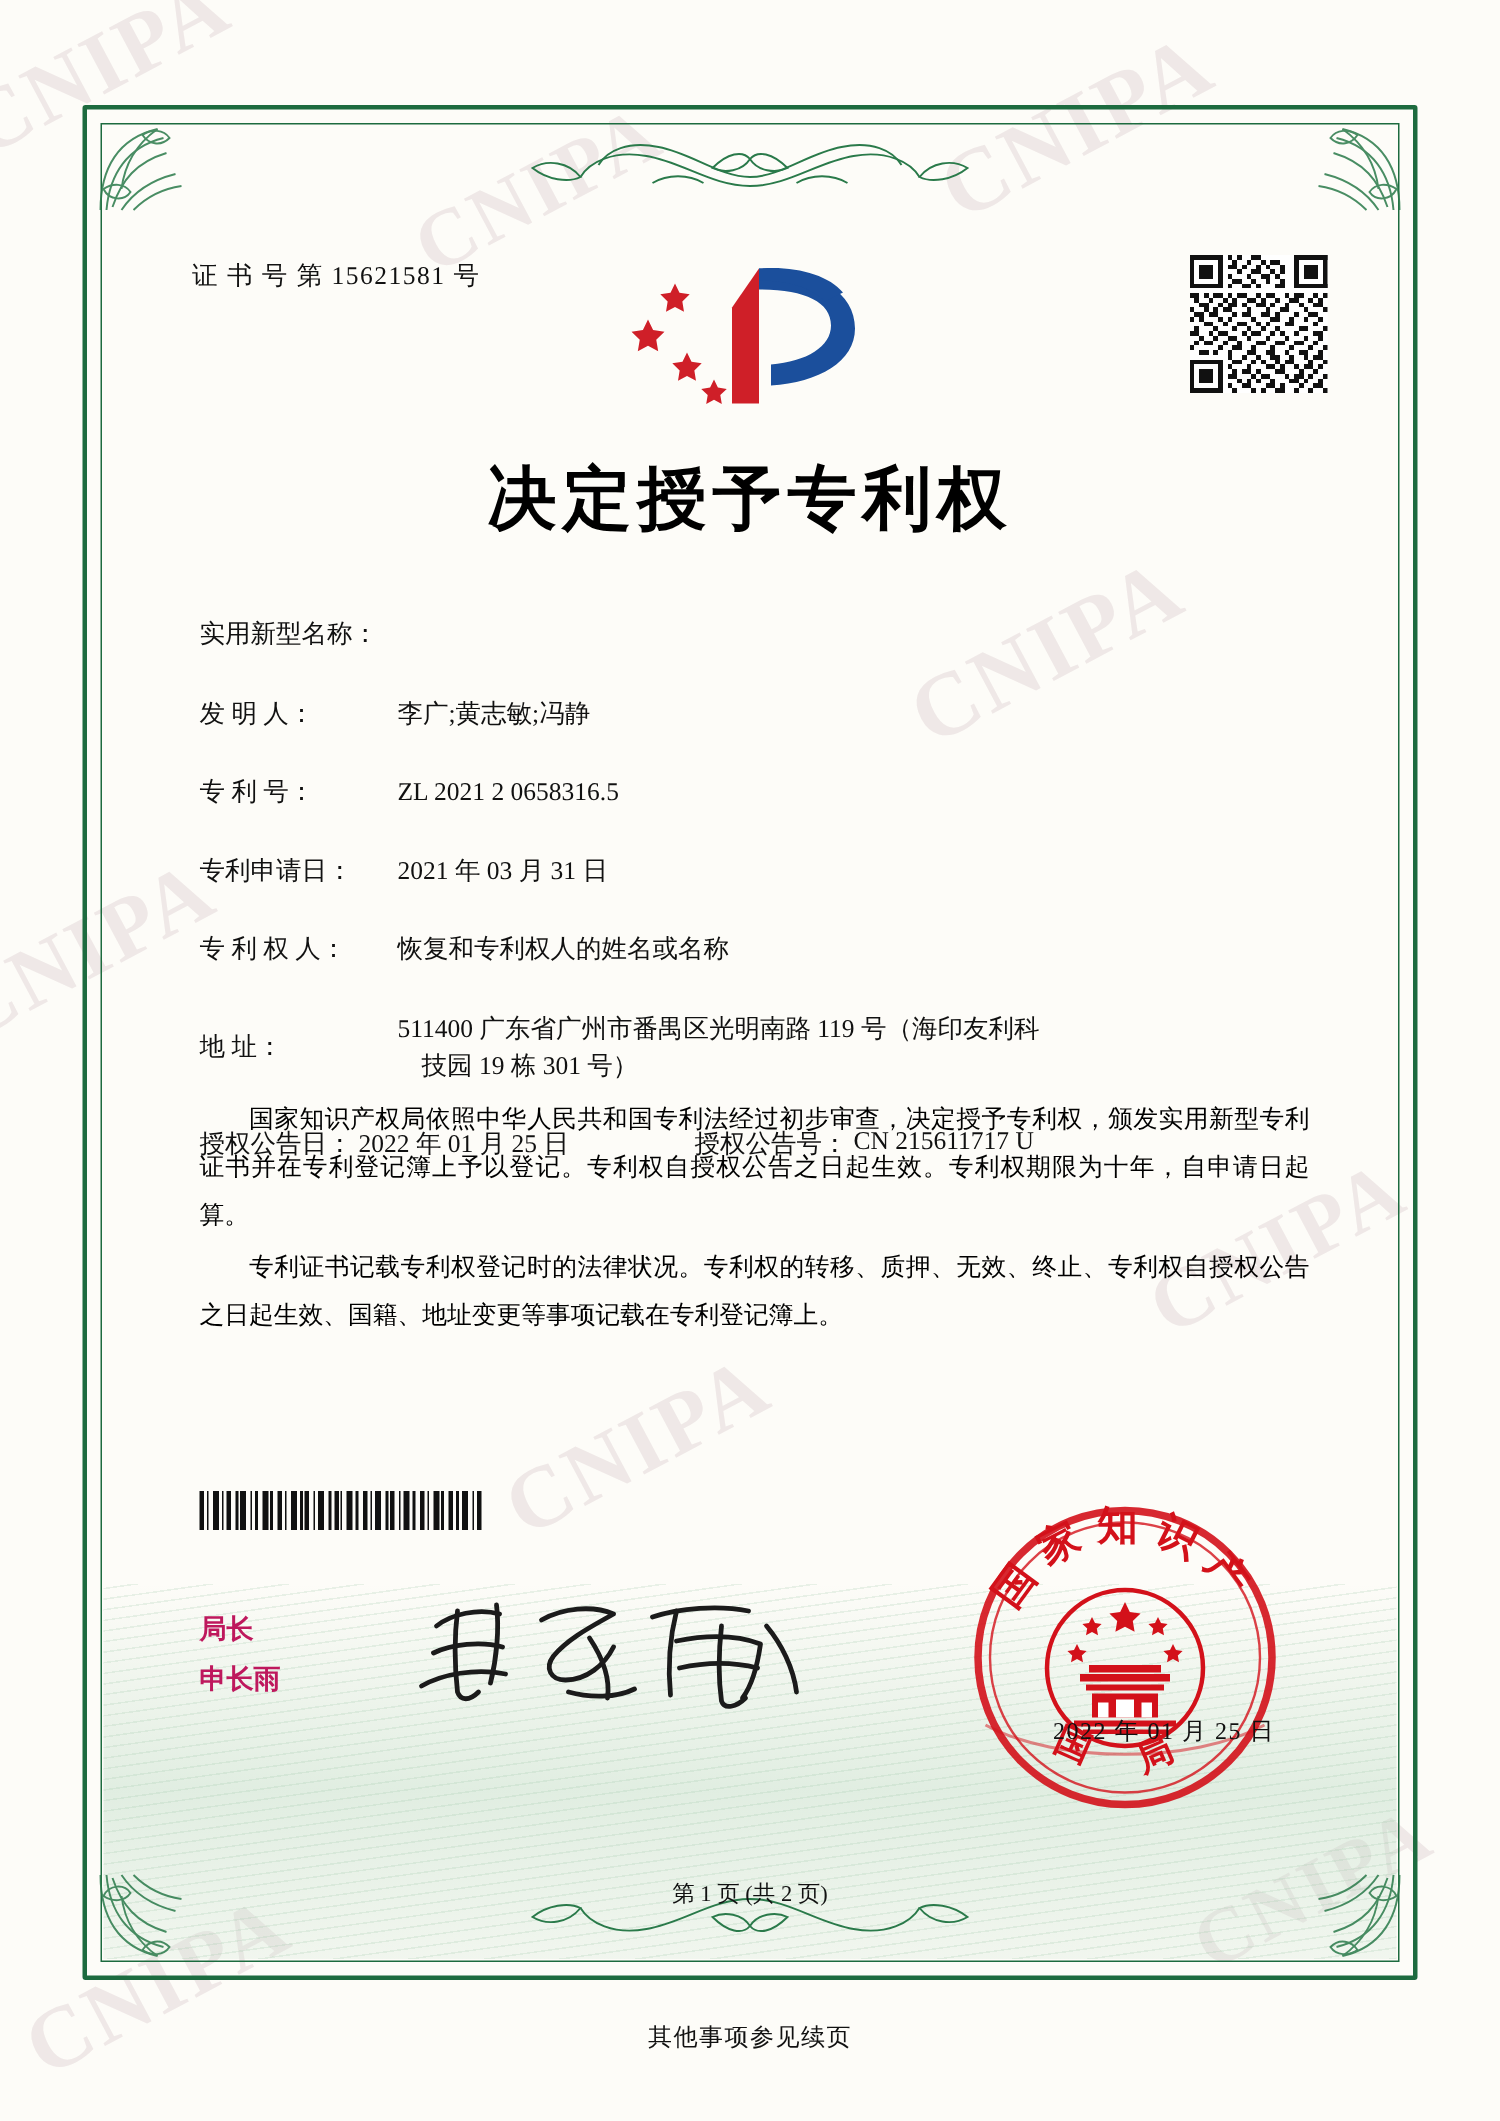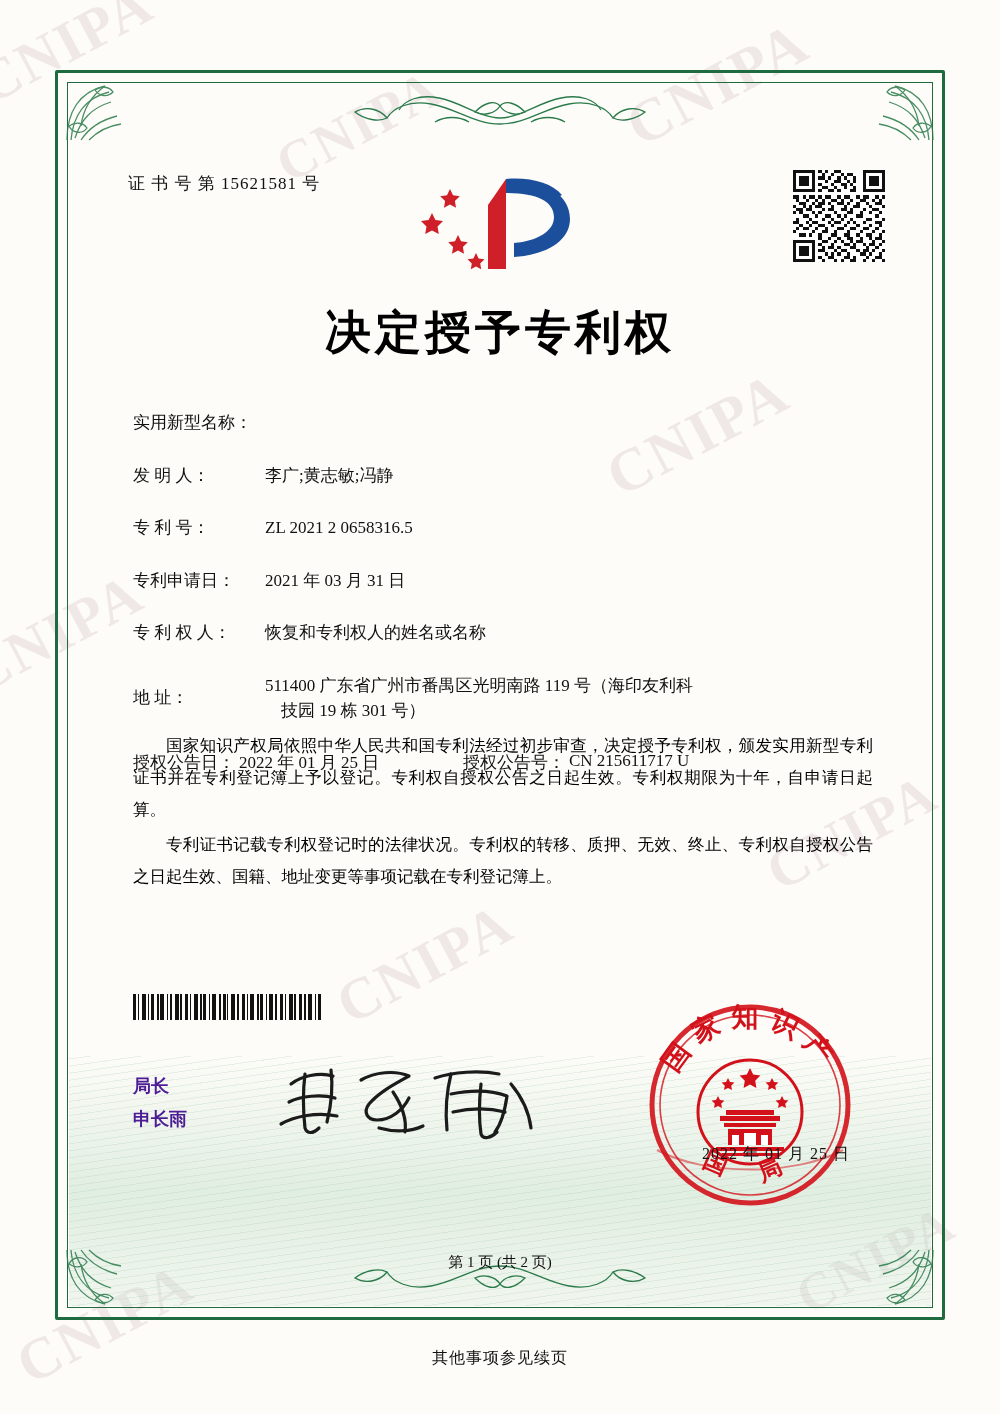--- a/index.html
+++ b/index.html
@@ -210,21 +210,21 @@
   .barcode i { display: block; background: #111; height: 100%; }
 
   
   .sig-labels {
     position: absolute;
     left: 78px;
     bottom: 185px;
     font-size: 18px;
     font-weight: bold;
     line-height: 1.8;
-    color: #4c1d95;
+    color: #be185d;
   }
   .signature {
     position: absolute;
     left: 220px;
     bottom: 178px;
     width: 270px;
     height: 80px;
     color: #1b1b1b;
   }
 

